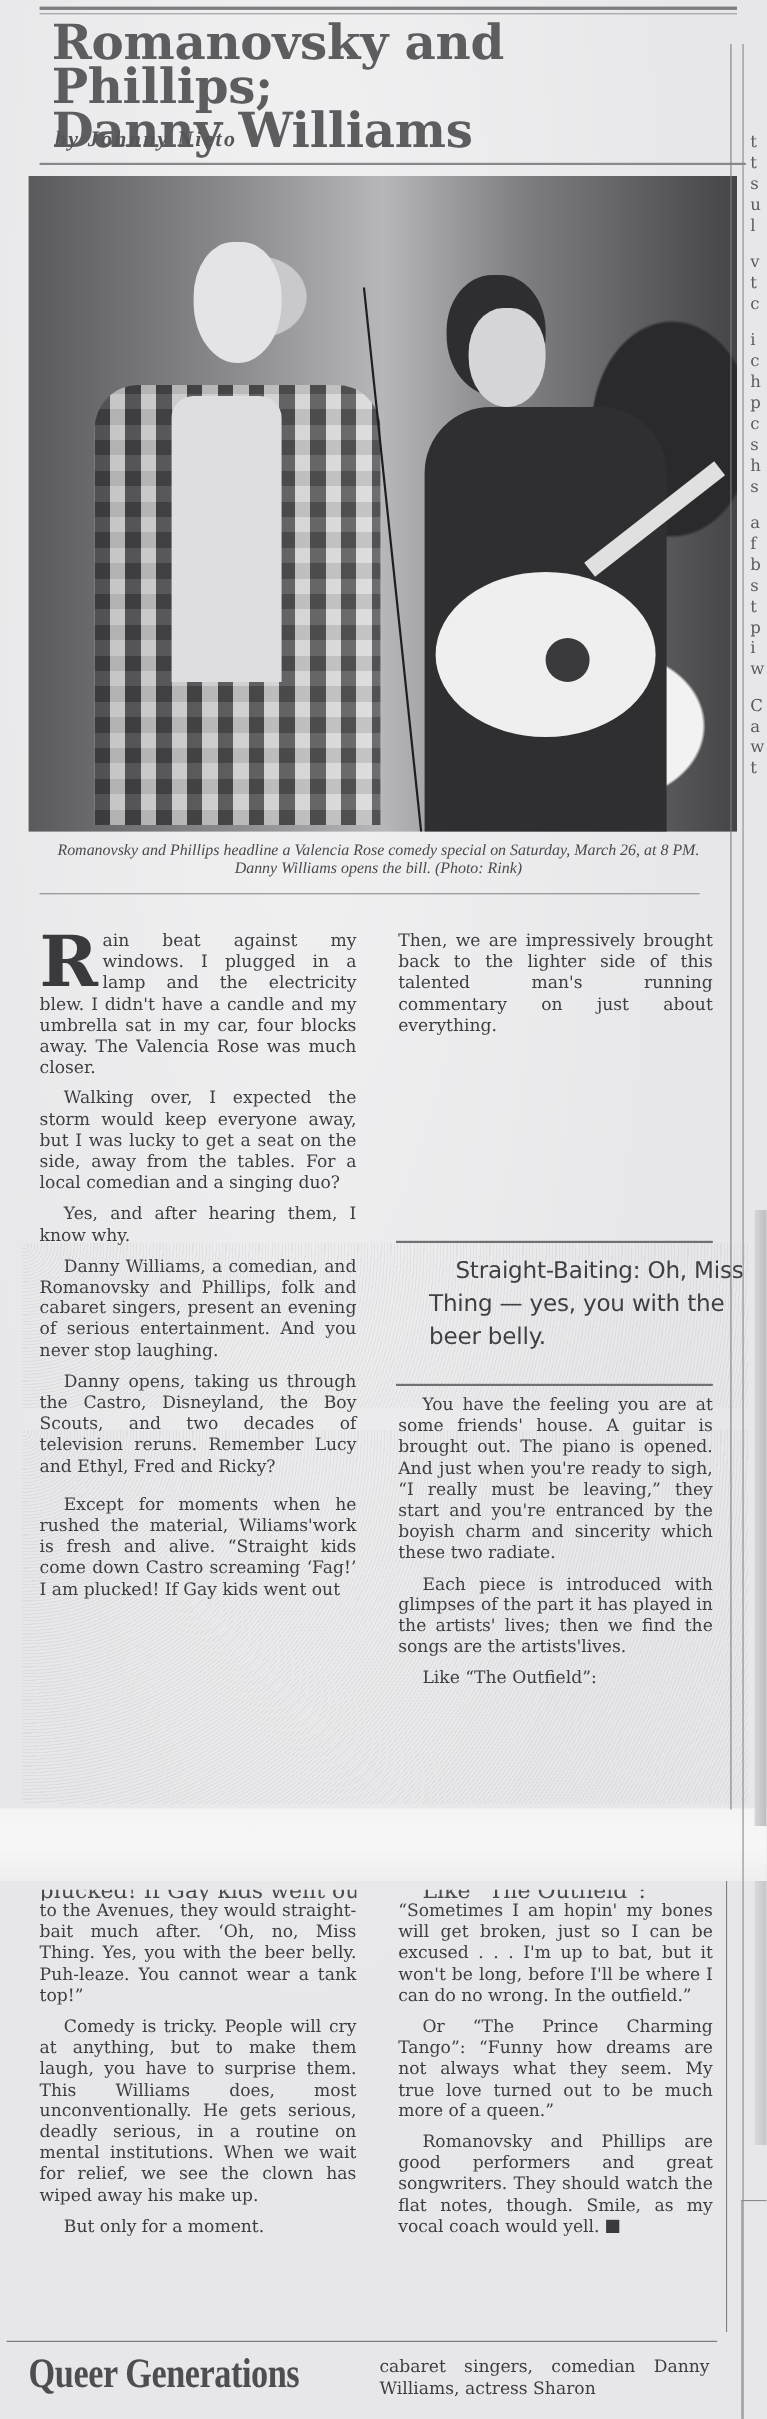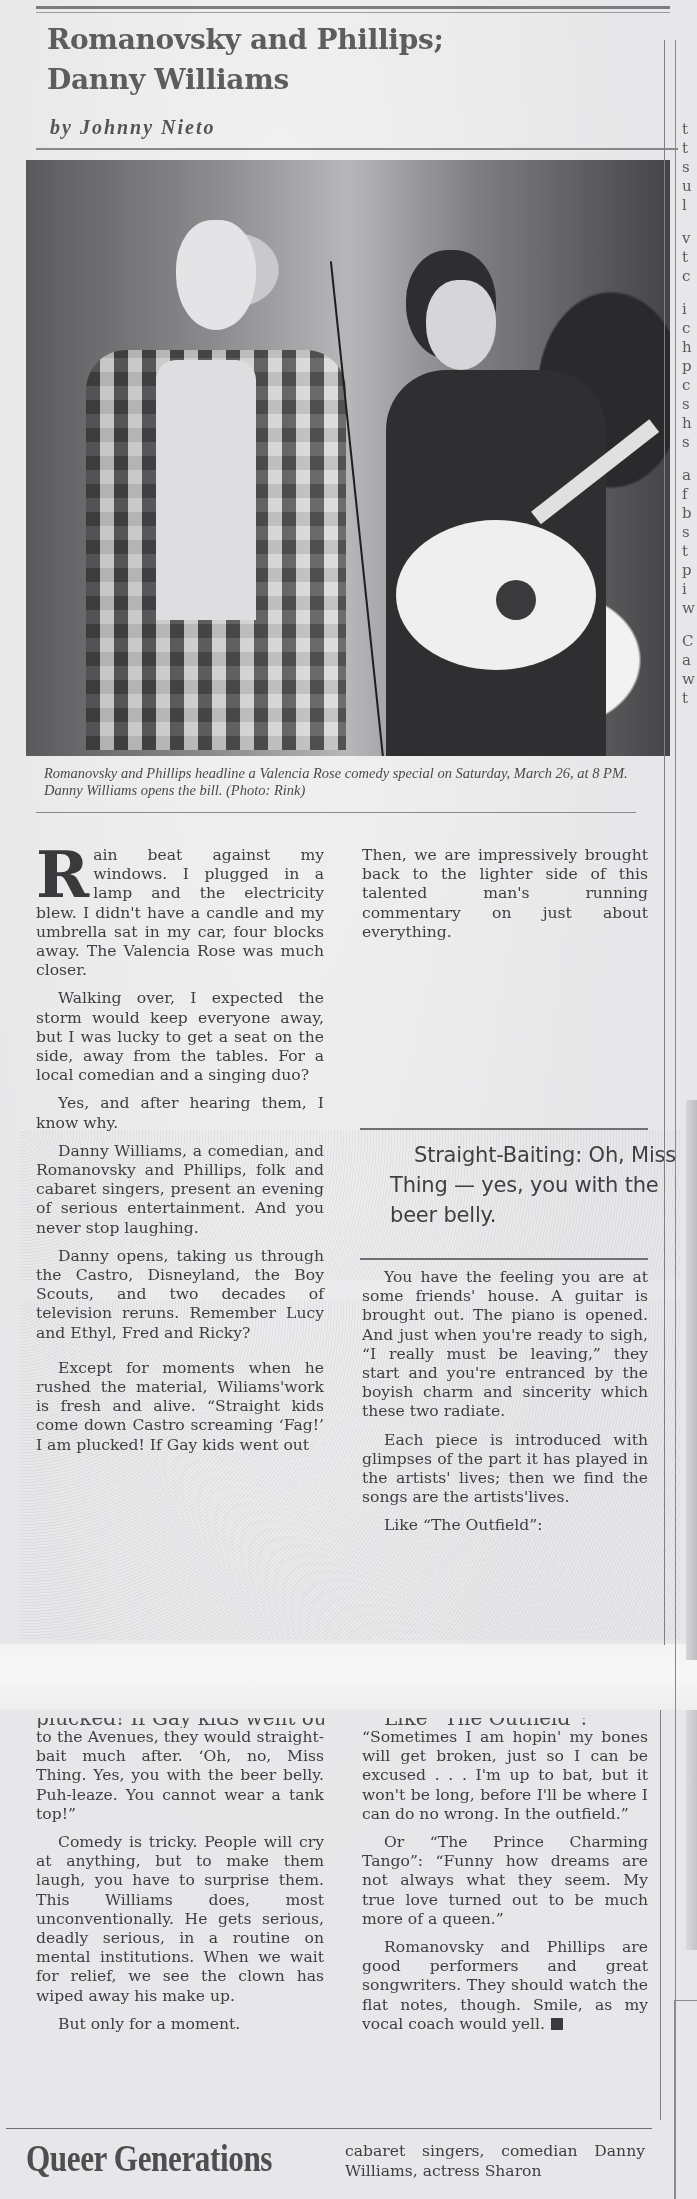--- a/index.html
+++ b/index.html
@@ -16,21 +16,21 @@
       background:
         radial-gradient(ellipse at 40% 20%, rgba(255,255,255,0.45), rgba(255,255,255,0) 60%),
         #e7e7e9;
     }
     .top-rule { position: absolute; left: 36px; top: 6px; width: 634px; height: 3px; background: #7d7d80; }
     .top-rule2 { position: absolute; left: 36px; top: 12px; width: 634px; height: 1px; background: #9b9b9e; }
 
     .headline {
       position: absolute; left: 47px; top: 20px; width: 600px;
       font-family: "DejaVu Serif", "Liberation Serif", serif;
-      font-weight: bold; font-size: 28px; line-height: 40px;
+      font-weight: bold; font-size: 44px; line-height: 40px;
       color: #5d5d60; letter-spacing: -0.3px;
     }
     .byline {
       position: absolute; left: 50px; top: 116px;
       font-family: "Liberation Serif", serif; font-style: italic; font-weight: bold;
       font-size: 20px; color: #555558; letter-spacing: 2px;
     }
     .byline-rule { position: absolute; left: 36px; top: 148px; width: 642px; height: 2px; background: #88888b; }
 
     .photo {
@@ -80,21 +80,21 @@
       background: #e0e0e0; transform: rotate(-38deg); transform-origin: left center;
     }
     .photo .mic-stand {
       position: absolute; left: 330px; top: 100px; width: 2px; height: 500px;
       background: #1e1e20; transform: rotate(-6deg);
     }
 
     .caption {
       position: absolute; left: 44px; top: 765px; width: 600px;
       font-family: "Liberation Serif", serif; font-style: italic;
-      font-size: 14.5px; line-height: 17px; color: #4a4a4d; 
+      font-size: 14.5px; line-height: 17px; color: #4a4a4d; text-align: center;
     }
     .caption-rule { position: absolute; left: 36px; top: 812px; width: 600px; height: 1px; background: #8a8a8d; }
 
     .col {
       position: absolute;
       font-family: "DejaVu Serif", serif;
       font-size: 15.6px; line-height: 19.2px; color: #3e3e41;
       text-align: justify; hyphens: auto;
     }
     .col p { text-indent: 22px; margin-bottom: 9px; }

